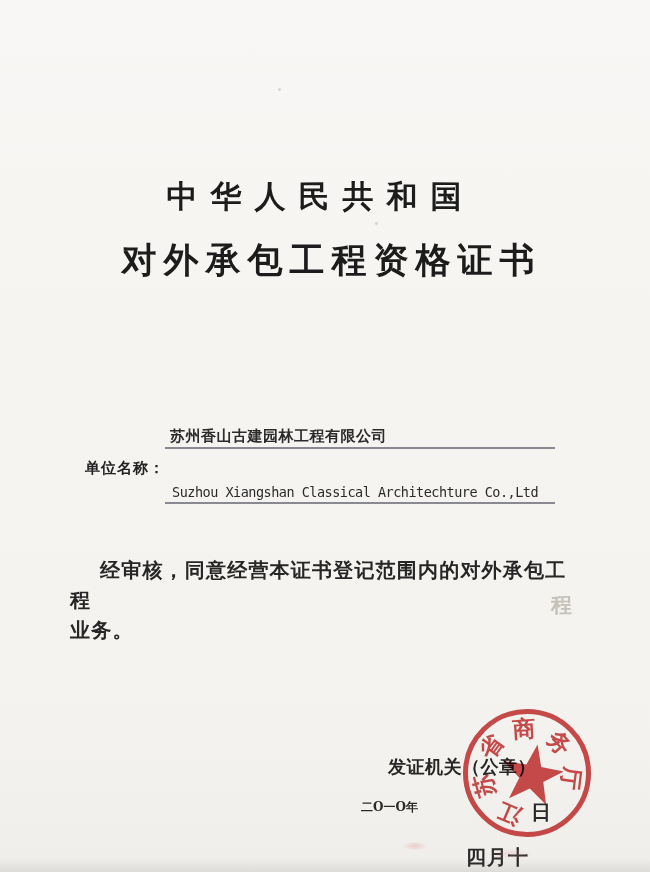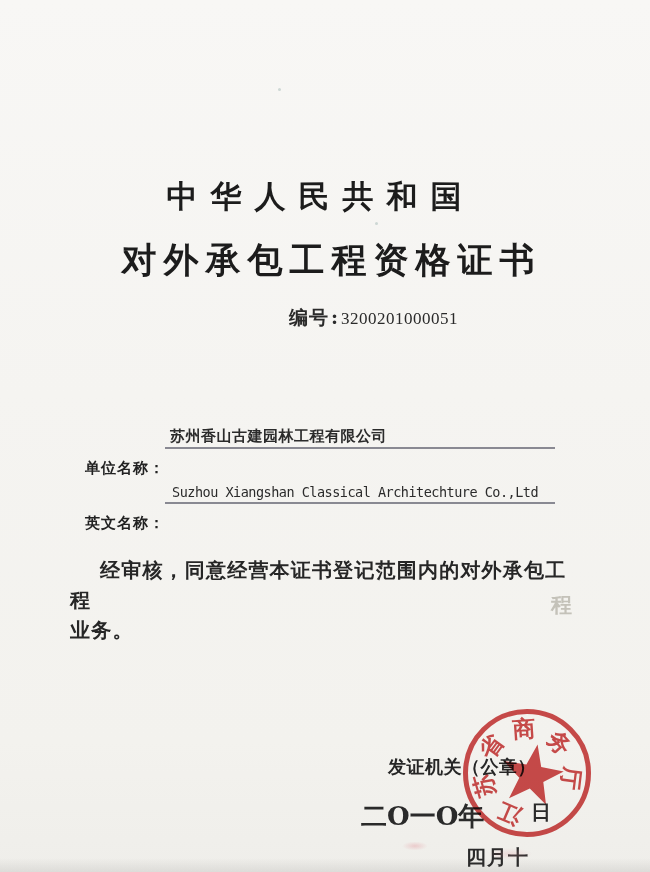--- a/index.html
+++ b/index.html
@@ -81,21 +81,21 @@
     font-size: 21px; font-weight: 600;
     color: rgba(145, 140, 126, 0.48);
     filter: blur(0.4px);
   }
 
   .issuer {
     left: 388px; top: 755px;
     font-size: 18px; font-weight: 600; letter-spacing: 0.5px;
     color: #262626;
   }
-  .date-year  { left: 361px; top: 799px; font-size: 26px; font-weight: 600; color: #2a2a2a; }
+  .date-year  { left: 361px; top: 799px; font-size: 12px; font-weight: 600; color: #2a2a2a; }
   .date-md    { left: 466px; top: 844px; font-size: 20px; font-weight: 600; letter-spacing: 1px; color: #2a2a2a; text-align: center; }
   .date-day   { left: 531px; top: 799px; font-size: 20px; font-weight: 600; color: #2a2a2a; }
 
   .seal-svg {
     left: 452px; top: 698px;
     width: 150px; height: 150px;
     mix-blend-mode: multiply;
     opacity: 0.88;
   }
   .seal-svg text {
@@ -120,31 +120,25 @@
   .speck { width: 3px; height: 3px; border-radius: 50%; background: rgba(130,160,155,0.35); }
 </style>
 </head>
 <body>
 
 <div class="page">
 
   <div class="abs title-1">中华人民共和国</div>
   <div class="abs title-2">对外承包工程资格证书</div>
 
-  <div class="abs serial">
-    <span class="lbl">编号</span>
-    <span class="colon">:</span>
-    <span class="num">3200201000051</span>
-  </div>
 
   <div class="abs field-label row1">单位名称：</div>
   <div class="abs field-value-cn">苏州香山古建园林工程有限公司</div>
   <div class="abs underline row1"></div>
 
-  <div class="abs field-label row2">英文名称：</div>
   <div class="abs field-value-en">Suzhou Xiangshan Classical Architechture Co.,Ltd</div>
   <div class="abs underline row2"></div>
 
   <div class="abs body-text">
     <div class="indent">经审核，同意经营本证书登记范围内的对外承包工程</div>
     <div>业务。</div>
   </div>
 
   <div class="abs ghost-char">程</div>
 

